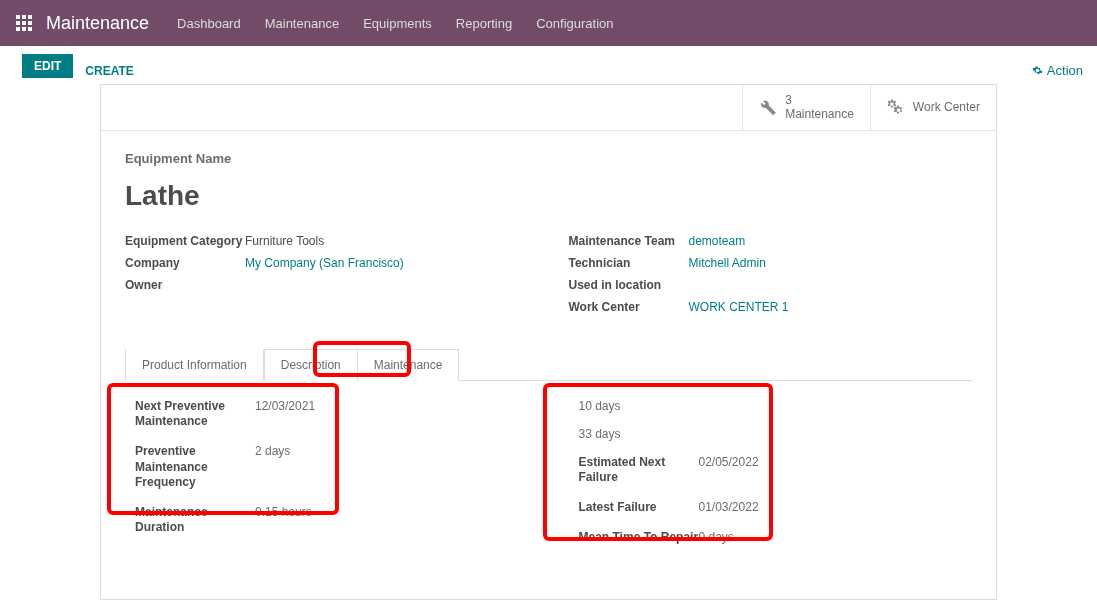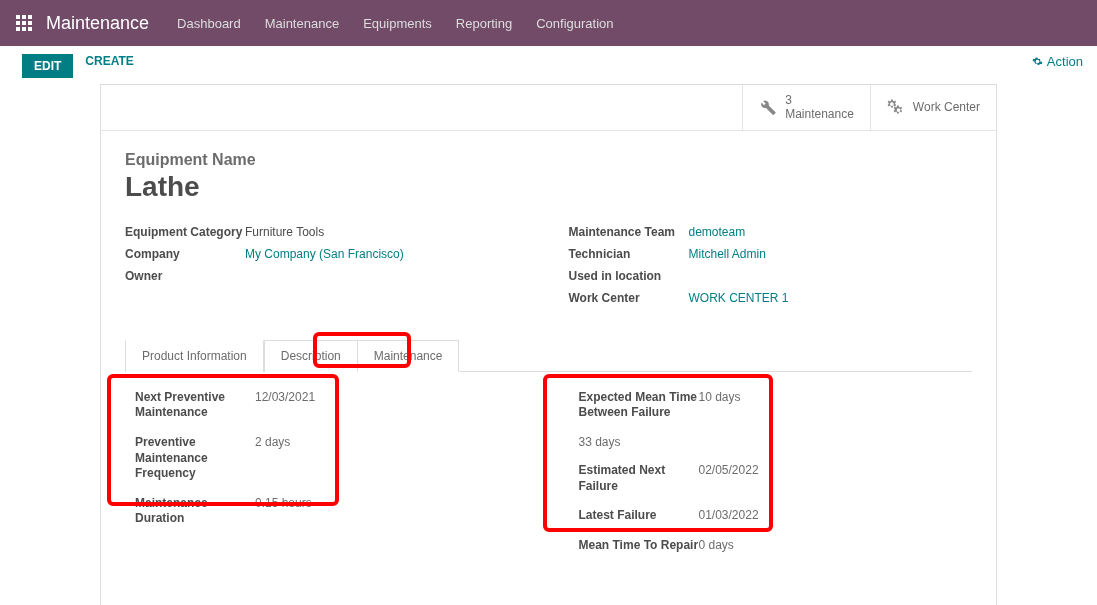--- a/index.html
+++ b/index.html
@@ -10,39 +10,39 @@
   .apps-icon { display: grid; grid-template-columns: repeat(3, 4px); grid-template-rows: repeat(3, 4px); gap: 2px; margin-right: 14px; }
   .apps-icon span { background: #fff; width: 4px; height: 4px; }
   .app-title { font-size: 18px; font-weight: 500; margin-right: 28px; }
   .nav-link { color: #ddd; font-size: 13px; margin-right: 24px; text-decoration: none; }
   
   
   .page-header { padding: 8px 14px 6px 14px; }
   .breadcrumb { font-size: 15px; color: #017e84; margin-bottom: 6px; }
   .breadcrumb .sep { color: #888; }
   .breadcrumb .current { color: #6c6c6c; }
-  .actions-row { display: flex; align-items: flex-start; padding-left: 8px; }
+  .actions-row { display: flex; align-items: flex-end; padding-left: 8px; }
   .btn-edit { background: #017e84; color: #fff; border: none; padding: 5px 12px; font-size: 12px; font-weight: 600; margin-right: 12px; cursor: pointer; }
   .btn-create { background: none; border: none; color: #017e84; font-size: 12px; font-weight: 600; cursor: pointer; }
   .spacer { flex: 1; }
   .action-link { color: #017e84; font-size: 13px; cursor: pointer; display:flex; align-items:center; gap:4px;}
   .gear-sm { width:11px; height:11px; fill:#017e84;}
   
   
   .sheet-wrap { padding: 0 100px 40px; }
   .sheet { border: 1px solid #ddd; background: #fff; }
   
   .button-box { display: flex; justify-content: flex-end; border-bottom: 1px solid #e5e5e5; }
   .stat-btn { display:flex; align-items:center; gap:8px; border-left:1px solid #e5e5e5; padding: 8px 16px; min-width: 100px; cursor:pointer; color:#6c6c6c; }
   .stat-btn svg { width: 18px; height: 18px; fill: #888; }
   .stat-text { display:flex; flex-direction:column; font-size:12px; line-height:1.2;}
   .stat-num { color:#6c6c6c;}
   
   .sheet-body { padding: 20px 24px 30px; }
-  .field-label-sm { font-size: 16px; color: #6c6c6c; font-weight: 600; margin-bottom: 2px;}
+  .field-label-sm { font-size: 13px; color: #6c6c6c; font-weight: 600; margin-bottom: 14px;}
   .big-title { font-size: 28px; font-weight: 600; color: #4c4c4c; margin-bottom: 22px;}
   
   .two-col { display: flex; gap: 40px;}
   .col { flex: 1; }
   .row { display: flex; margin-bottom: 8px; align-items: baseline;}
   .row .label { width: 120px; font-size: 12px; font-weight: 600; color: #4c4c4c;}
   .row .value { font-size: 12px; color: #4c4c4c;}
   .row .value.link { color: #017e84; }
   
   
@@ -178,21 +178,20 @@
                 <div class="label">Preventive Maintenance Frequency</div>
                 <div class="value">2  days</div>
               </div>
             <div class="row">
                 <div class="label">Maintenance Duration</div>
                 <div class="value">0.15  hours</div>
               </div>
           </div>
           <div class="col">
             <div class="row">
-                <div class="label">Expected Mean Time Between Failure</div>
                 <div class="value">10  days</div>
               </div>
             <div class="row">
                 <div class="value">33  days</div>
               </div>
             <div class="row">
                 <div class="label">Estimated Next Failure</div>
                 <div class="value">02/05/2022</div>
               </div>
             <div class="row">

